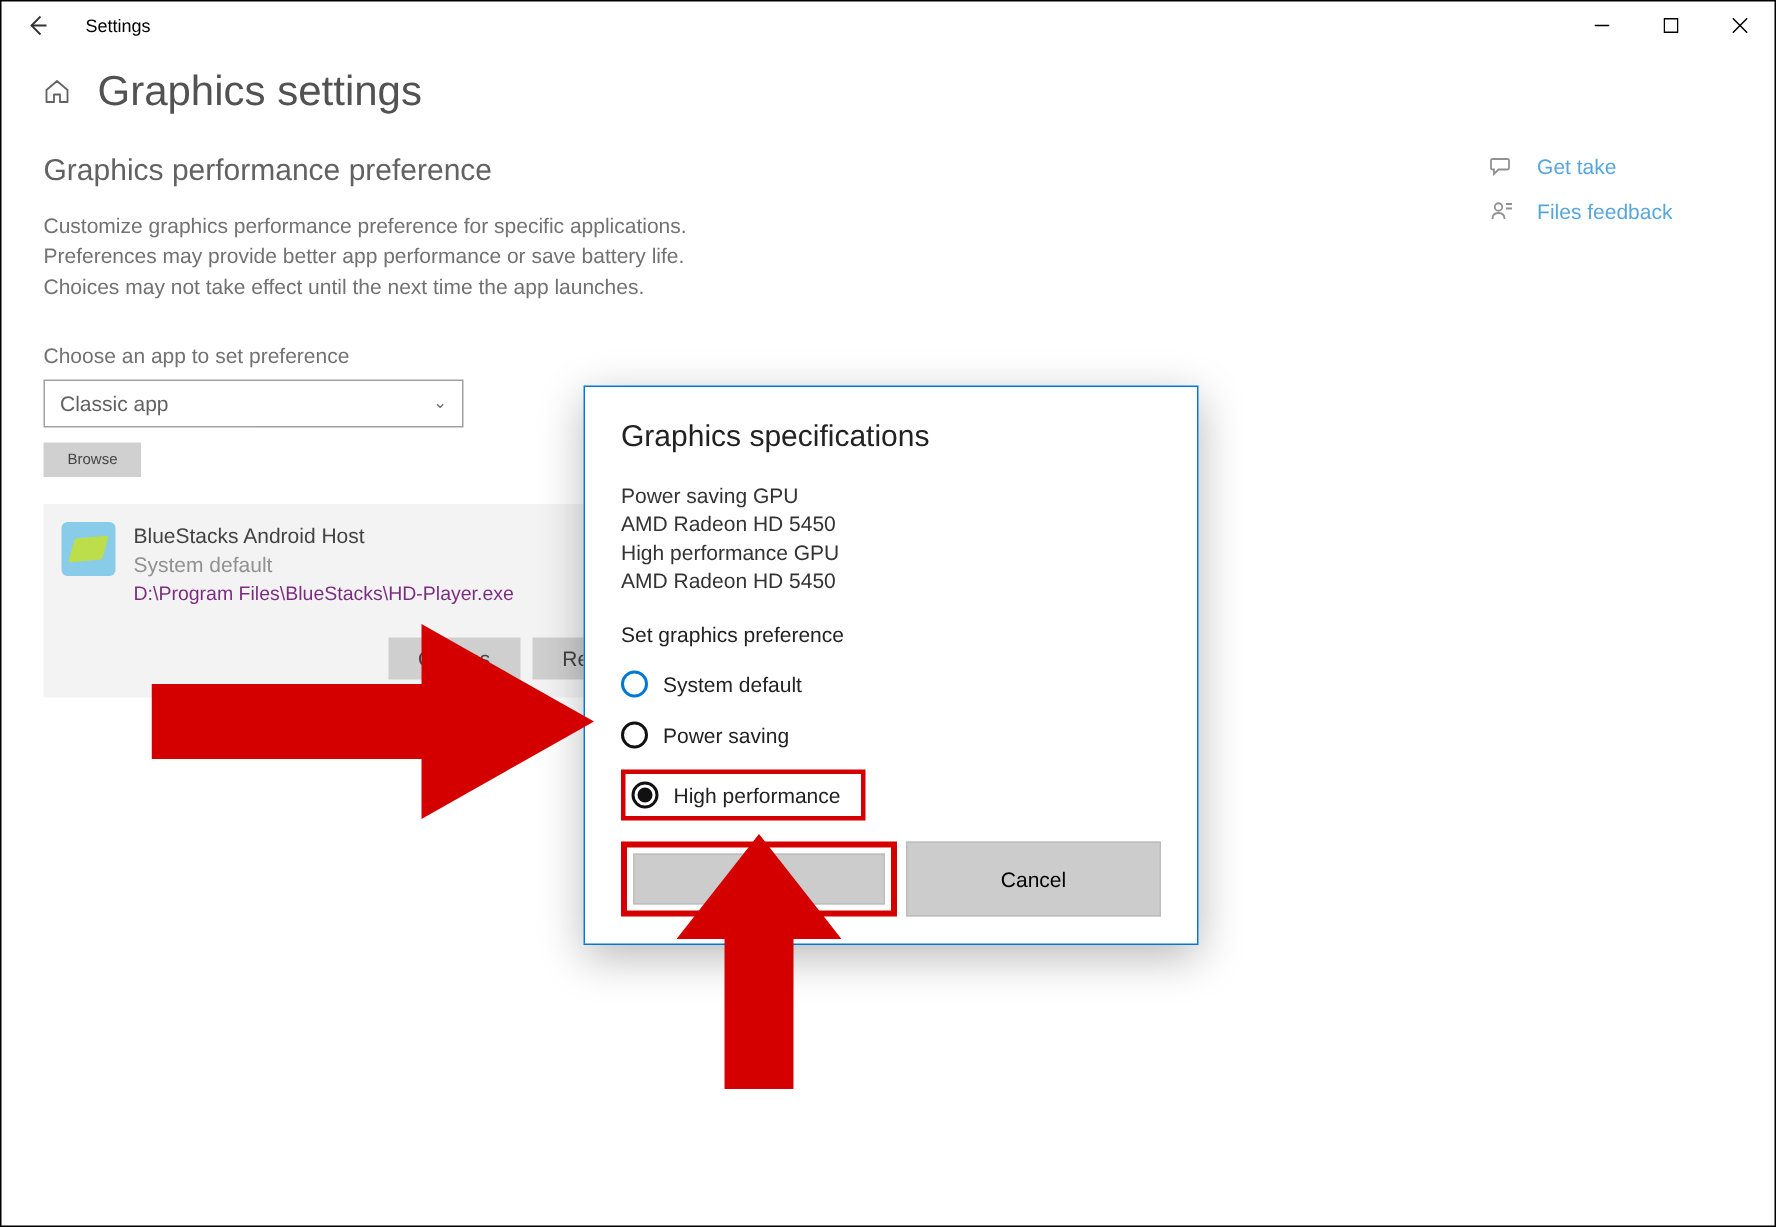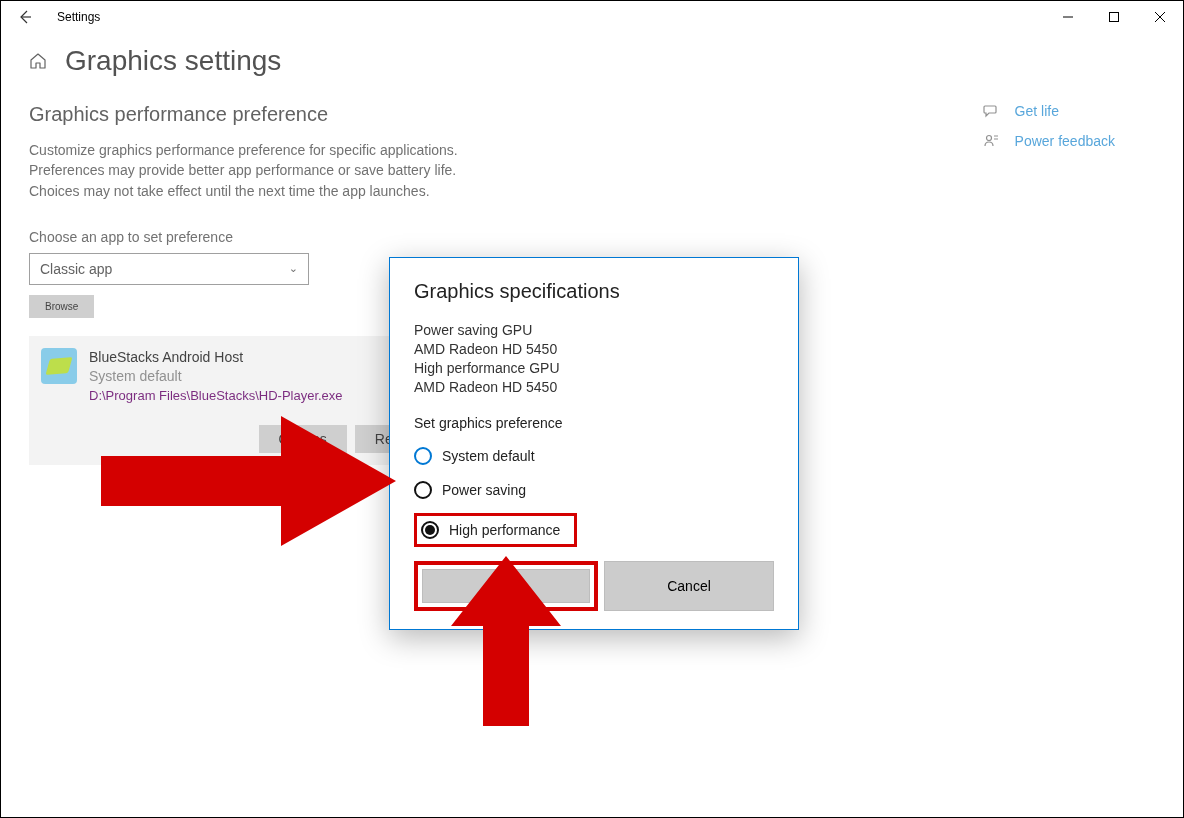--- a/index.html
+++ b/index.html
@@ -174,31 +174,31 @@
       </div>
     </div>
 
     <div class="right-col">
       <div class="help-link">
         <span class="help-icon">
           <svg width="16" height="16" viewBox="0 0 16 16">
               <path d="M2 3 h10 a1 1 0 0 1 1 1 v5 a1 1 0 0 1 -1 1 h-6 l-3 3 v-3 h-1 a1 1 0 0 1 -1 -1 v-5 a1 1 0 0 1 1 -1 z" stroke="#888" fill="none" stroke-width="1.2"></path>
             </svg>
         </span>
-        <span>Get life</span>
+        <span>Get take</span>
       </div>
       <div class="help-link">
         <span class="help-icon">
           <svg width="16" height="16" viewBox="0 0 16 16">
               <circle cx="6" cy="5" r="2.5" stroke="#888" fill="none" stroke-width="1.2"></circle>
               <path d="M2 13 c0-3 2-4 4-4 s4 1 4 4" stroke="#888" fill="none" stroke-width="1.2"></path>
               <path d="M11 3 h4 M11 6 h4" stroke="#888" stroke-width="1.2"></path>
             </svg>
         </span>
-        <span>Power feedback</span>
+        <span>Files feedback</span>
       </div>
     </div>
   </div>
 </div>
 
 <div class="dialog">
   <div class="dialog-title">Graphics specifications</div>
   <div class="gpu-row">
     <span class="gpu-label">Power saving GPU</span>
     <span>AMD Radeon HD 5450</span>

